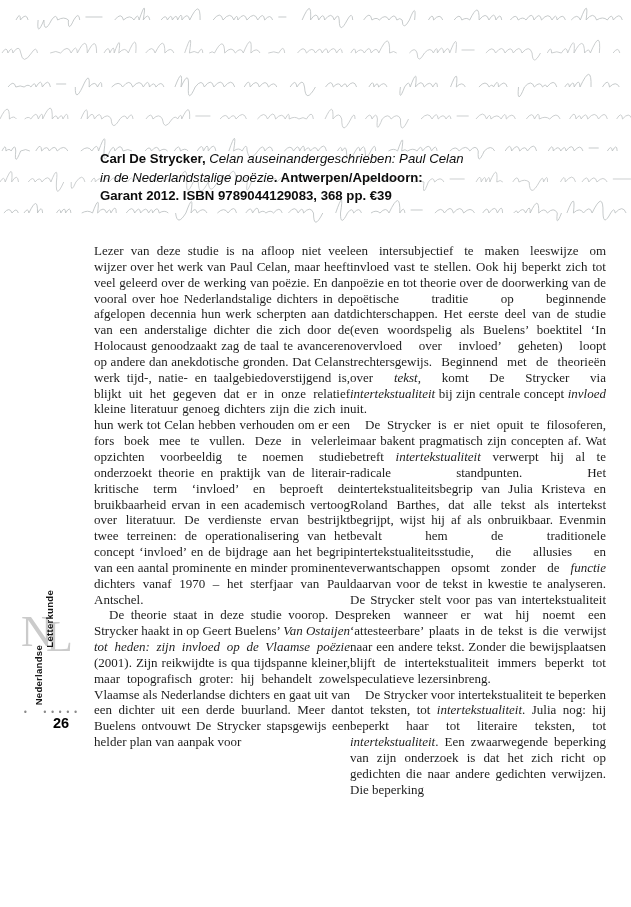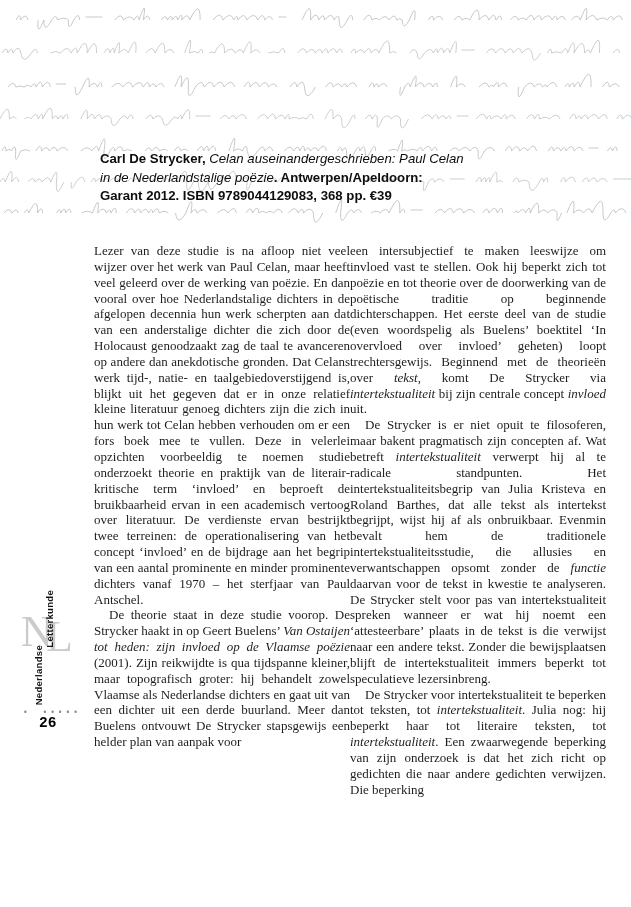--- a/index.html
+++ b/index.html
@@ -47,22 +47,22 @@
   .word-nederlandse { left:33px; top:645px; }
 
   
   .dots-row {
     position:absolute; left:23px; top:708px; width:58px;
     display:flex; justify-content:space-between; align-items:center;
     color:#8a8a8a; font-size:8px; font-family:"DejaVu Sans", sans-serif;
   }
   .dot-group { letter-spacing:3px; }
   .page-number {
-    position:absolute; left:39px; top:715px;
-    font-family:Liberation Mono, monospace; font-weight:bold; font-size:14.5px; color:#000;
+    position:absolute; left:53px; top:715px;
+    font-family:Liberation Sans, sans-serif; font-weight:bold; font-size:14.5px; color:#000;
   }
 </style>
 </head>
 <body>
 
 <div class="page">
 
   <svg class="handwriting-layer" id="hw" viewBox="0 0 631 245">
       <path d="M16 20 q2.2 -8.8,4.4 0 q3.8 -7.9,7.7 0 m10.0 0 q2.9 18.1,5.8 0 q3.8 14.9,7.6 0 q3.0 -7.2,6.1 0 q5.4 -3.8,10.8 0 q2.7 13.2,5.3 0 q3.0 -9.0,6.0 0 m5 -3 h17 m3 3 m10.0 0 q4.4 -8.5,8.8 0 q5.2 -6.2,10.4 0 q2.6 -7.7,5.2 0 q2.1 -24.1,4.1 0 q3.3 -7.9,6.6 0 m11.3 0 q3.2 -6.6,6.3 0 q2.5 -7.3,4.9 0 q2.7 -7.3,5.3 0 q2.2 -9.7,4.3 0 q3.9 -8.6,7.8 0 q5.2 -22.2,10.4 0 m13.0 0 q4.9 -9.9,9.9 0 q5.4 -9.3,10.8 0 q2.0 -7.3,4.0 0 q4.5 -9.0,9.1 0 q5.4 -9.3,10.8 0 q3.5 -9.0,7.0 0 q3.9 -6.9,7.9 0 m5 -3 h8 m3 3 m13.5 0 q4.2 -23.0,8.4 0 q4.1 -10.0,8.2 0 q3.0 -8.6,5.9 0 q4.8 -9.3,9.6 0 q2.5 -8.0,5.0 0 q4.0 15.2,8.0 0 q2.7 -9.4,5.5 0 m10.9 0 q4.1 -9.8,8.3 0 q3.7 -3.2,7.4 0 q4.8 -6.8,9.6 0 q3.9 -8.1,7.9 0 q2.6 -2.9,5.3 0 q3.7 12.0,7.3 0 q2.6 -18.9,5.2 0 m13.8 0 q2.6 -8.0,5.2 0 q4.6 -7.4,9.1 0 m11.4 0 q3.9 -7.6,7.7 0 q4.0 -3.1,7.9 0 q4.7 -20.0,9.4 0 q4.9 -9.1,9.8 0 q3.5 -9.7,7.0 0 q2.9 -7.9,5.8 0 m8.6 0 q3.9 -7.4,7.9 0 q3.9 -3.8,7.8 0 q4.0 -9.4,8.0 0 q3.7 -8.8,7.5 0 q5.3 -8.6,10.5 0 q2.6 -7.6,5.1 0 q4.1 -7.5,8.3 0 m5.8 0 q4.6 -7.3,9.1 0 q2.9 -23.8,5.8 0 q5.2 -9.3,10.5 0 q5.4 -4.0,10.7 0 q3.0 -7.6,6.0 0 q4.5 -8.5,9.0 0 m10.6 0" fill="none" stroke="#bcc0c2" stroke-width="0.8" transform="translate(5.0 0) skewX(-14)"></path>
       <path d="M2 53 q3.0 -7.9,5.9 0 q2.5 -7.9,5.0 0 q4.0 -9.6,7.9 0 q5.3 12.8,10.7 0 q3.0 -7.6,6.0 0 m12.7 0 q5.2 -3.0,10.4 0 q5.2 -9.2,10.5 0 q3.2 -9.9,6.3 0 q4.9 -19.3,9.9 0 q4.6 -18.7,9.3 0 m7.4 0 q2.9 -8.9,5.8 0 q2.2 -9.9,4.4 0 q2.3 -21.0,4.6 0 q4.8 -7.1,9.5 0 q3.7 -21.9,7.5 0 m9.9 0 q4.7 -8.8,9.4 0 q4.9 -19.5,9.8 0 q4.5 -7.1,9.0 0 m10.8 0 q2.3 -25.9,4.7 0 q4.4 -3.0,8.9 0 q2.2 -7.7,4.5 0 m6.5 0 q2.6 -2.4,5.2 0 q5.1 -18.3,10.2 0 q5.3 -7.9,10.6 0 q4.0 -6.7,8.0 0 q3.8 -22.8,7.6 0 q4.5 -6.3,9.1 0 m8.3 0 q5.2 -2.3,10.4 0 q3.0 -9.2,6.0 0 m12.8 0 q4.5 -8.6,9.0 0 q4.5 -7.2,8.9 0 q3.4 -7.3,6.8 0 q2.8 -8.4,5.7 0 q4.4 -8.8,8.7 0 q2.8 -8.1,5.7 0 m8.5 0 q2.4 -8.2,4.9 0 q4.3 -6.3,8.6 0 q3.5 -8.8,6.9 0 q3.8 -7.3,7.6 0 q5.4 -24.1,10.8 0 q3.6 -3.0,7.1 0 m12.7 0 q3.9 -6.7,7.7 0 q3.7 12.3,7.4 0 q4.5 -6.9,8.9 0 q2.0 -8.7,4.0 0 q3.1 -9.8,6.2 0 q3.0 -8.8,6.1 0 q3.1 -23.1,6.1 0 m5 -3 h13 m3 3 m9.1 0 q4.9 -8.3,9.7 0 q4.7 -9.0,9.4 0 q4.1 -8.4,8.3 0 q4.4 -8.9,8.7 0 q5.1 -8.7,10.1 0 q4.2 14.0,8.4 0 m6.8 0 q2.1 -8.1,4.3 0 q4.9 -2.4,9.8 0 q3.1 -8.6,6.3 0 q3.1 -20.5,6.3 0 q5.3 -19.2,10.6 0 q2.9 -6.0,5.8 0 q4.5 -25.8,9.0 0 m13.7 0 q3.4 -7.1,6.7 0 m11.0 0" fill="none" stroke="#c3c6c8" stroke-width="0.8" transform="translate(13.2 0) skewX(-14)"></path>

